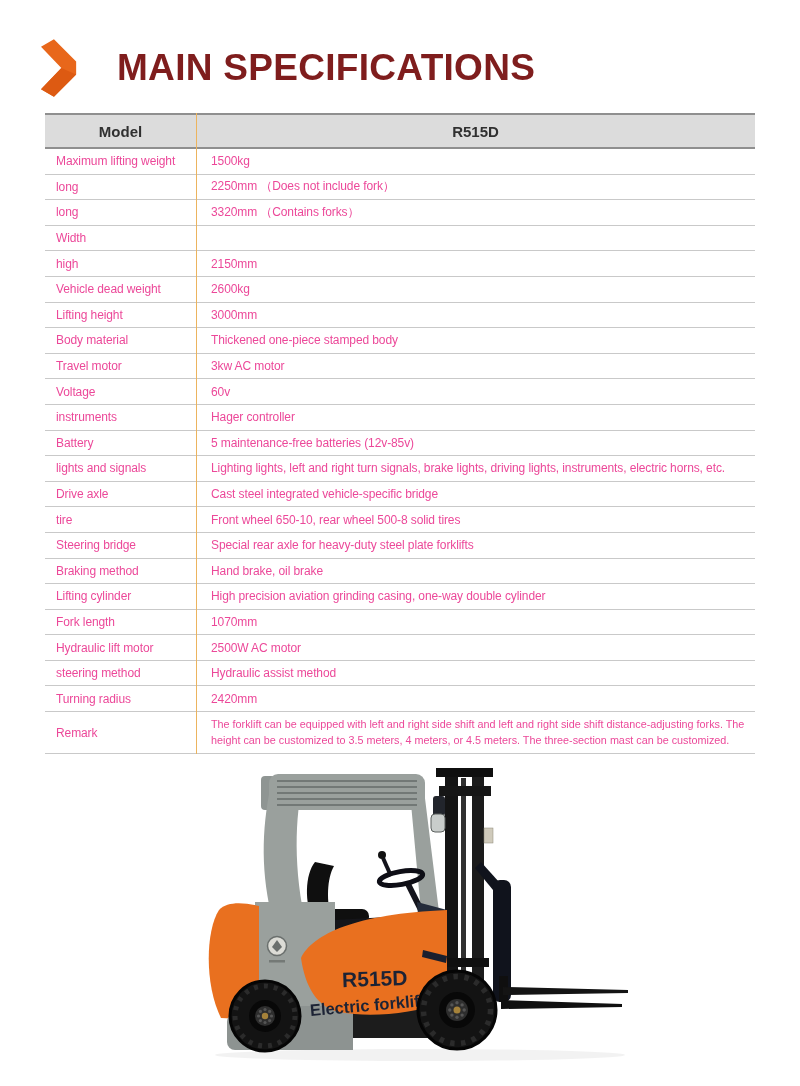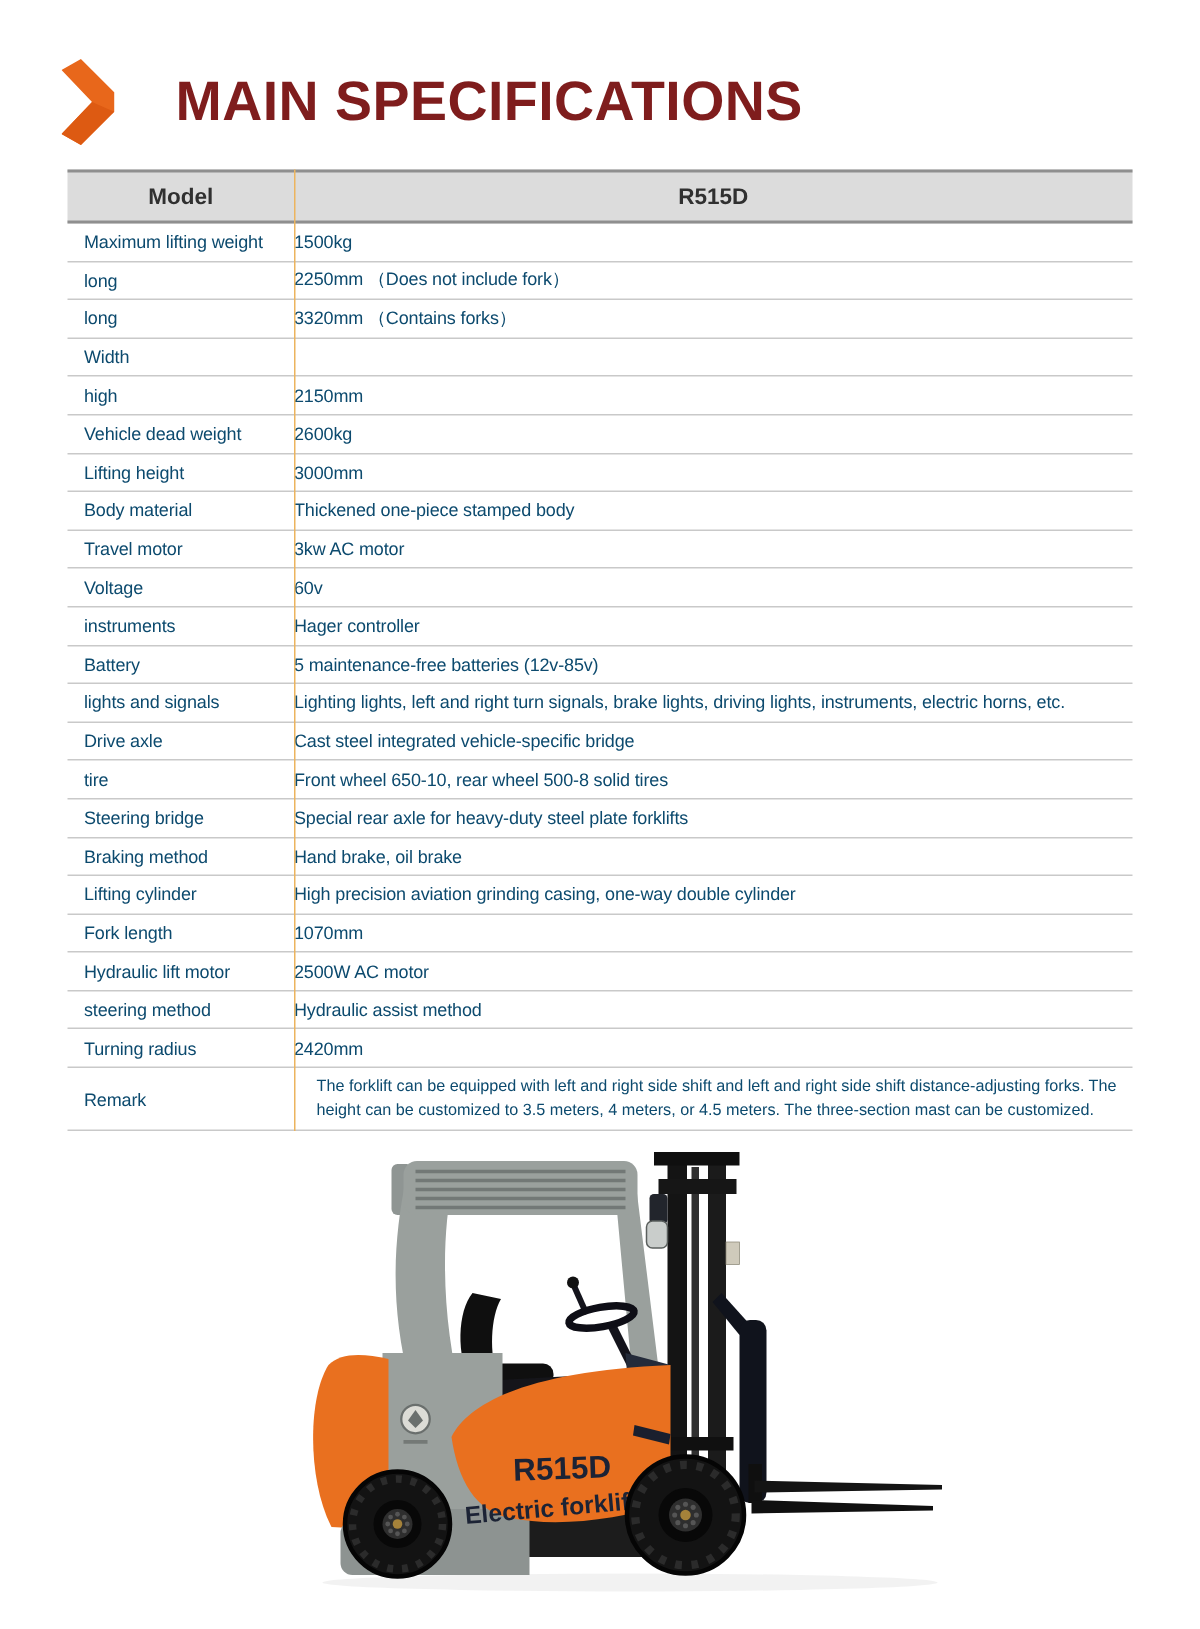--- a/index.html
+++ b/index.html
@@ -32,25 +32,25 @@
     border-top:2px solid #8f8f8f;
     border-bottom:2px solid #8f8f8f;
     font-size:15px; font-weight:bold; color:#303030;
   }
   .thead .hcell-label{ width:151px; flex:none; text-align:center; }
   .thead .hcell-value{ flex:1; text-align:center; }
 
   .tr{
     display:flex; align-items:center; min-height:25.6px;
     border-bottom:1px solid #c9c9c9;
-    font-size:12px; letter-spacing:-0.1px; color:#0c4a6e;
+    font-size:12px; letter-spacing:-0.1px; color:#ec4899;
   }
   .td{ white-space:nowrap; }
   .col-label{ width:151px; flex:none; padding-left:11px; }
-  .col-value{ flex:1; }
+  .col-value{ flex:1; padding-left:15px; }
   .tr.tall{ min-height:42px; }
   .tr.tall .col-value{
     white-space:normal; font-size:10.8px; line-height:1.42;
     padding:4px 6px 4px 15px; letter-spacing:0;
   }
   .col-divider{
     position:absolute; top:0; bottom:0; left:151px; width:1px;
     background:#ecb45e;
   }
 

